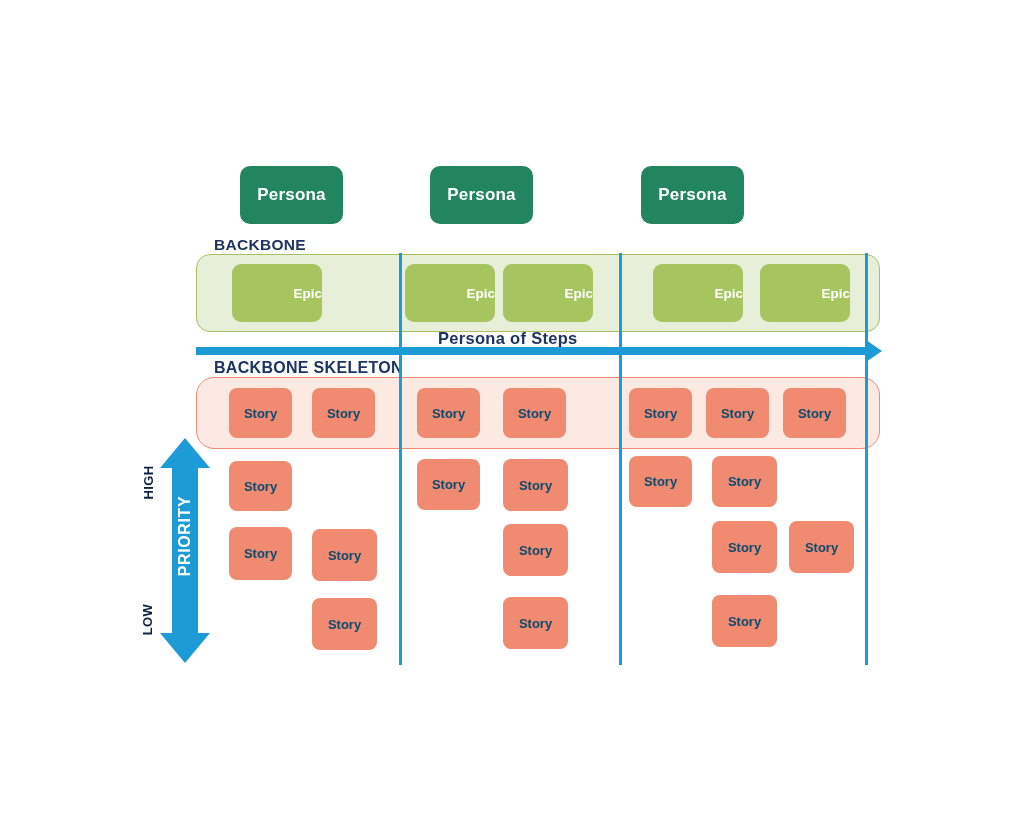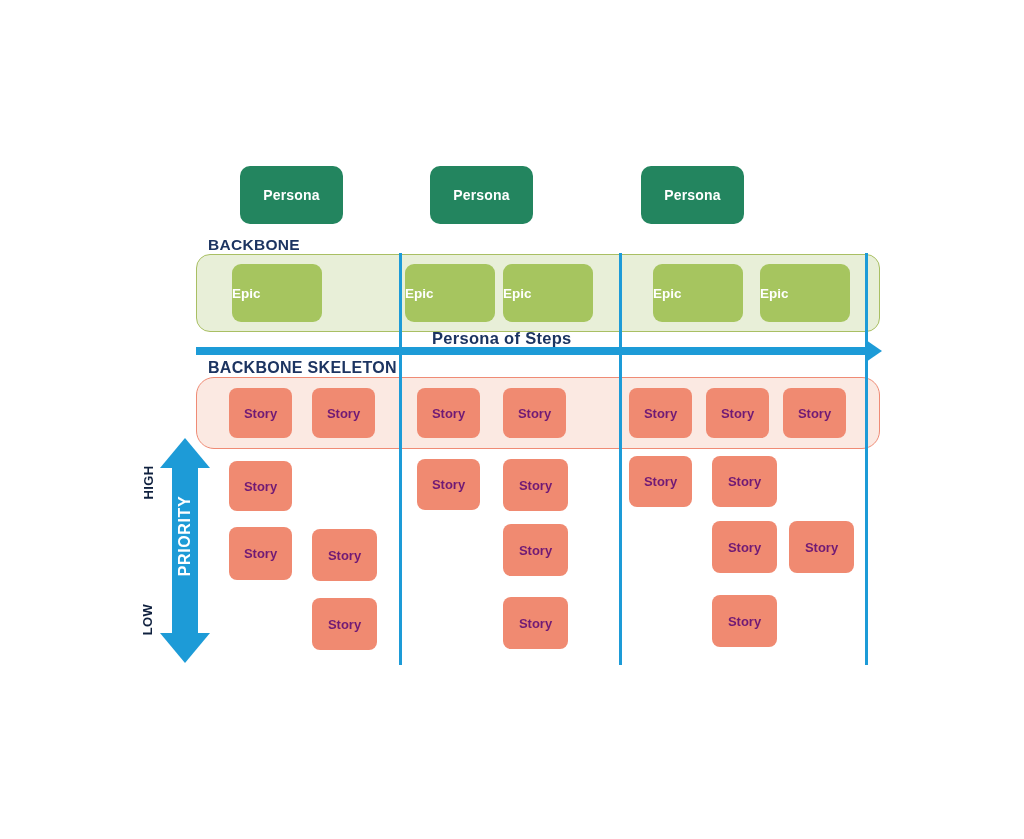--- a/index.html
+++ b/index.html
@@ -27,66 +27,67 @@
 
   
   .persona {
     background: #23855F;
     border-radius: 10px;
     display: flex;
     align-items: center;
     justify-content: center;
     color: #ffffff;
     font-weight: bold;
-    font-size: 14px;
+    font-size: 17px;
     letter-spacing: .2px;
   }
 
   
   .backbone-band {
     background: #e8efd8;
     border: 1.6px solid #a9bf63;
     border-radius: 14px;
   }
   .epic {
     background: #a6c55f;
     border-radius: 9px;
     display: flex;
     align-items: center;
-    justify-content: flex-start;
+    justify-content: flex-end;
     color: #ffffff;
     font-weight: bold;
     font-size: 13.5px;
   }
 
   
   .skeleton-band {
     background: #fbe9e2;
     border: 1.4px solid #ef8b75;
     border-radius: 18px;
   }
 
   
   .story {
     background: #f08a71;
     border-radius: 8px;
     display: flex;
     align-items: center;
     justify-content: center;
-    color: #701a75;
+    color: #0c4a6e;
     font-weight: bold;
     font-size: 13px;
   }
 
   
   .heading {
     color: #1c3461;
     font-weight: bold;
     letter-spacing: .3px;
     white-space: nowrap;
+    margin-left: 6px;
   }
   .heading.backbone-label { font-size: 15.5px; }
   .heading.skeleton-label { font-size: 16px; }
   .heading.sequence-label { font-size: 16.5px; }
 
   
   .divider {
     background: #1d9bd7;
     width: 3px;
   }

